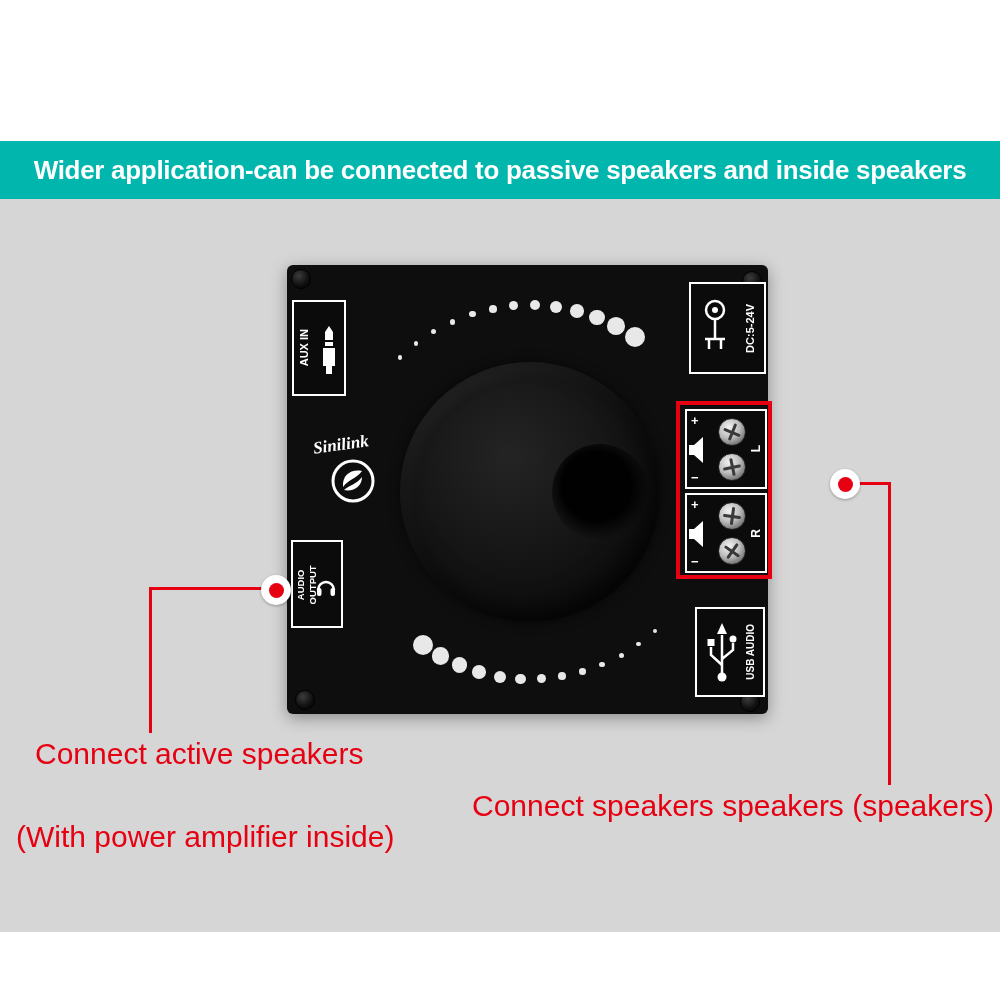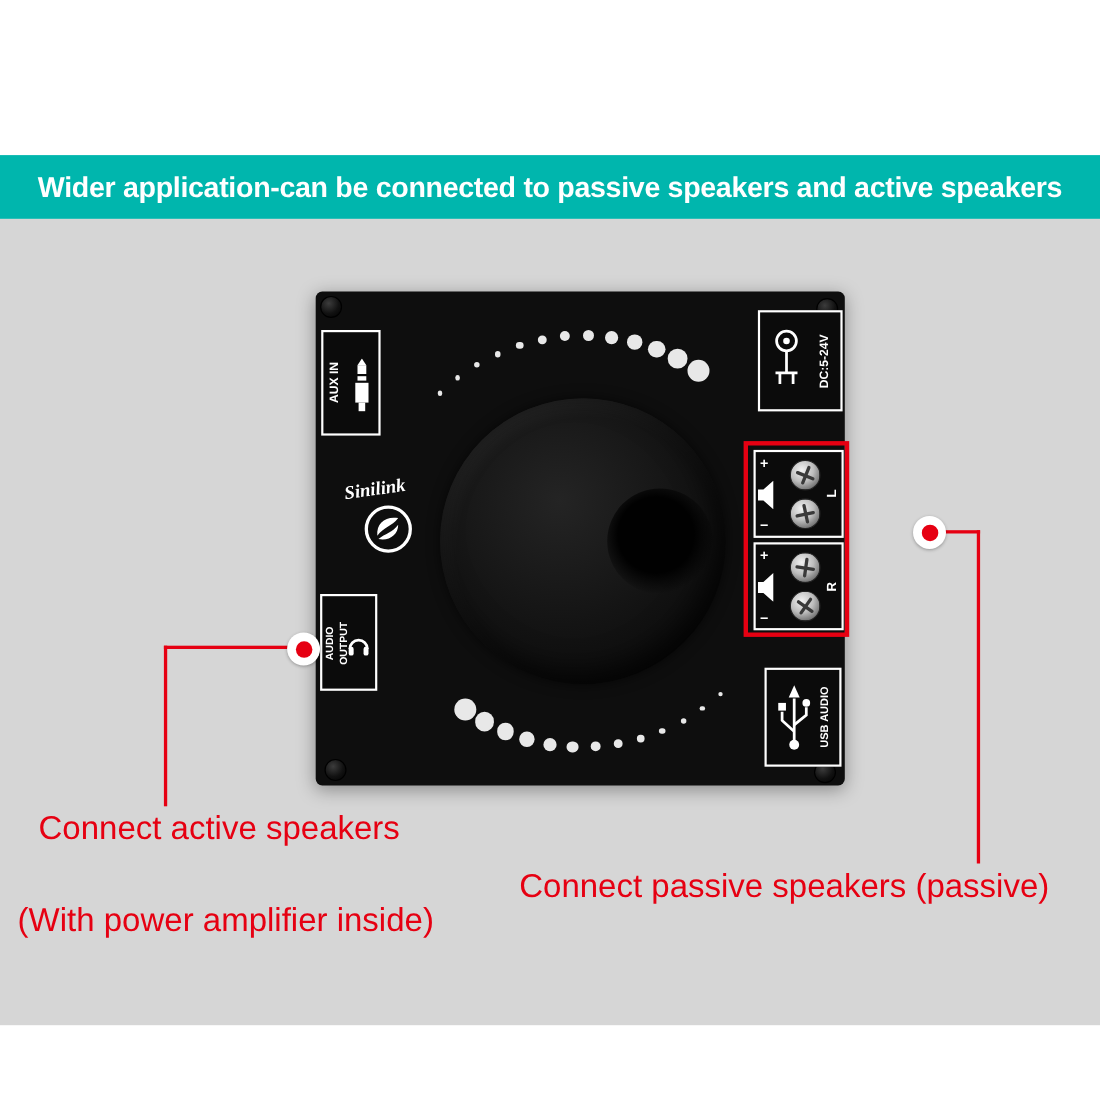--- a/index.html
+++ b/index.html
@@ -51,21 +51,21 @@
   .marker-dot { width:15px; height:15px; border-radius:50%; background:#e60012; }
   .red-line { position:absolute; background:#e60012; z-index:5; }
   .red-note { position:absolute; color:#e60012; font-size:30px; white-space:nowrap; z-index:6; }
 </style>
 </head>
 <body>
 
 <div class="page">
 
   <div class="banner">
-    <span class="banner-text">Wider application-can be connected to passive speakers and active speakers</span>
+    <span class="banner-text">Wider application-can be connected to passive speakers and inside speakers</span>
   </div>
 
   <div class="gray-section"></div>
 
   <div class="board">
 
     <div class="corner-screw" style="left:4px; top:4px;"></div>
     <div class="corner-screw" style="left:455px; top:6px;"></div>
     <div class="corner-screw" style="left:8px; top:425px;"></div>
     <div class="corner-screw" style="left:453px; top:427px;"></div>
@@ -196,15 +196,15 @@
       <div class="marker-dot"></div>
     </div>
   <div class="red-note" style="left:35px; top:737px;text-align:right;">Connect active speakers</div>
   <div class="red-note" style="left:16px; top:784px;margin-top:36px;">(With power amplifier inside)</div>
 
   <div class="red-line" style="left:858px; top:482px; width:33px; height:3px;"></div>
   <div class="red-line" style="left:888px; top:482px; width:3px; height:303px;"></div>
   <div class="marker" style="left:830px; top:469px;">
       <div class="marker-dot"></div>
     </div>
-  <div class="red-note" style="left:472px; top:789px;">Connect passive speakers (passive)</div>
+  <div class="red-note" style="left:472px; top:789px;">Connect speakers speakers (speakers)</div>
 
 </div>
 
 </body></html>

